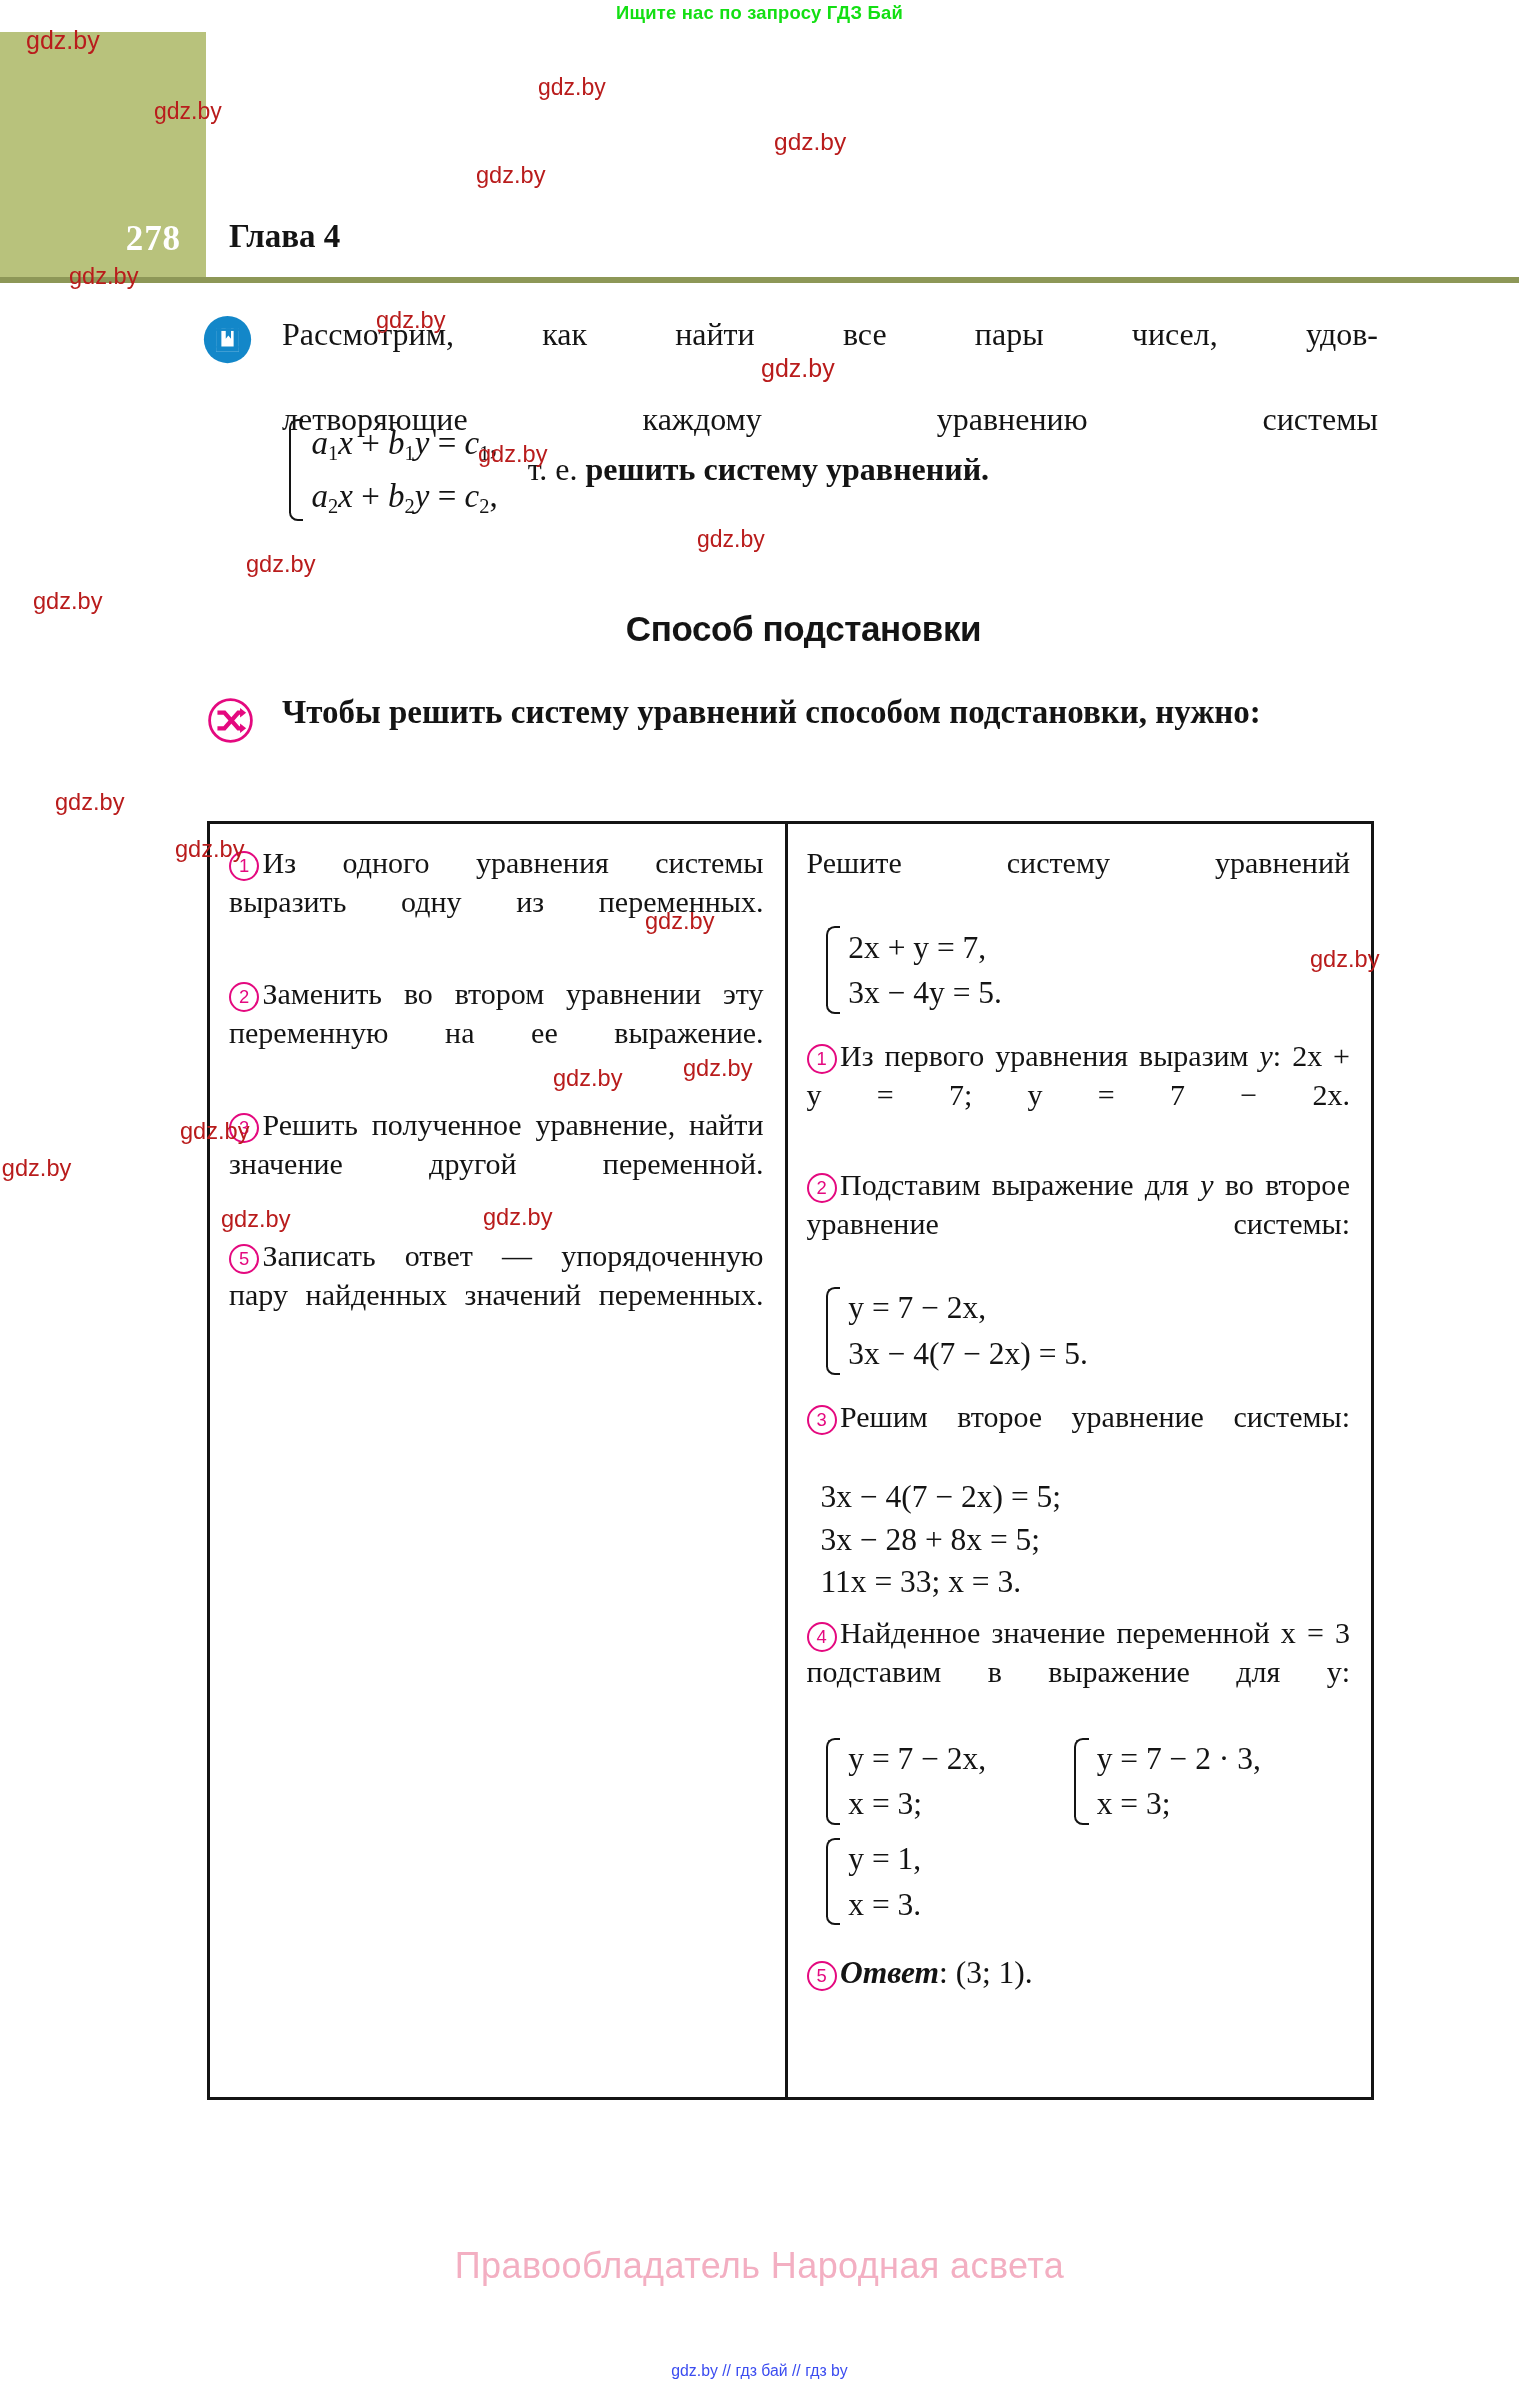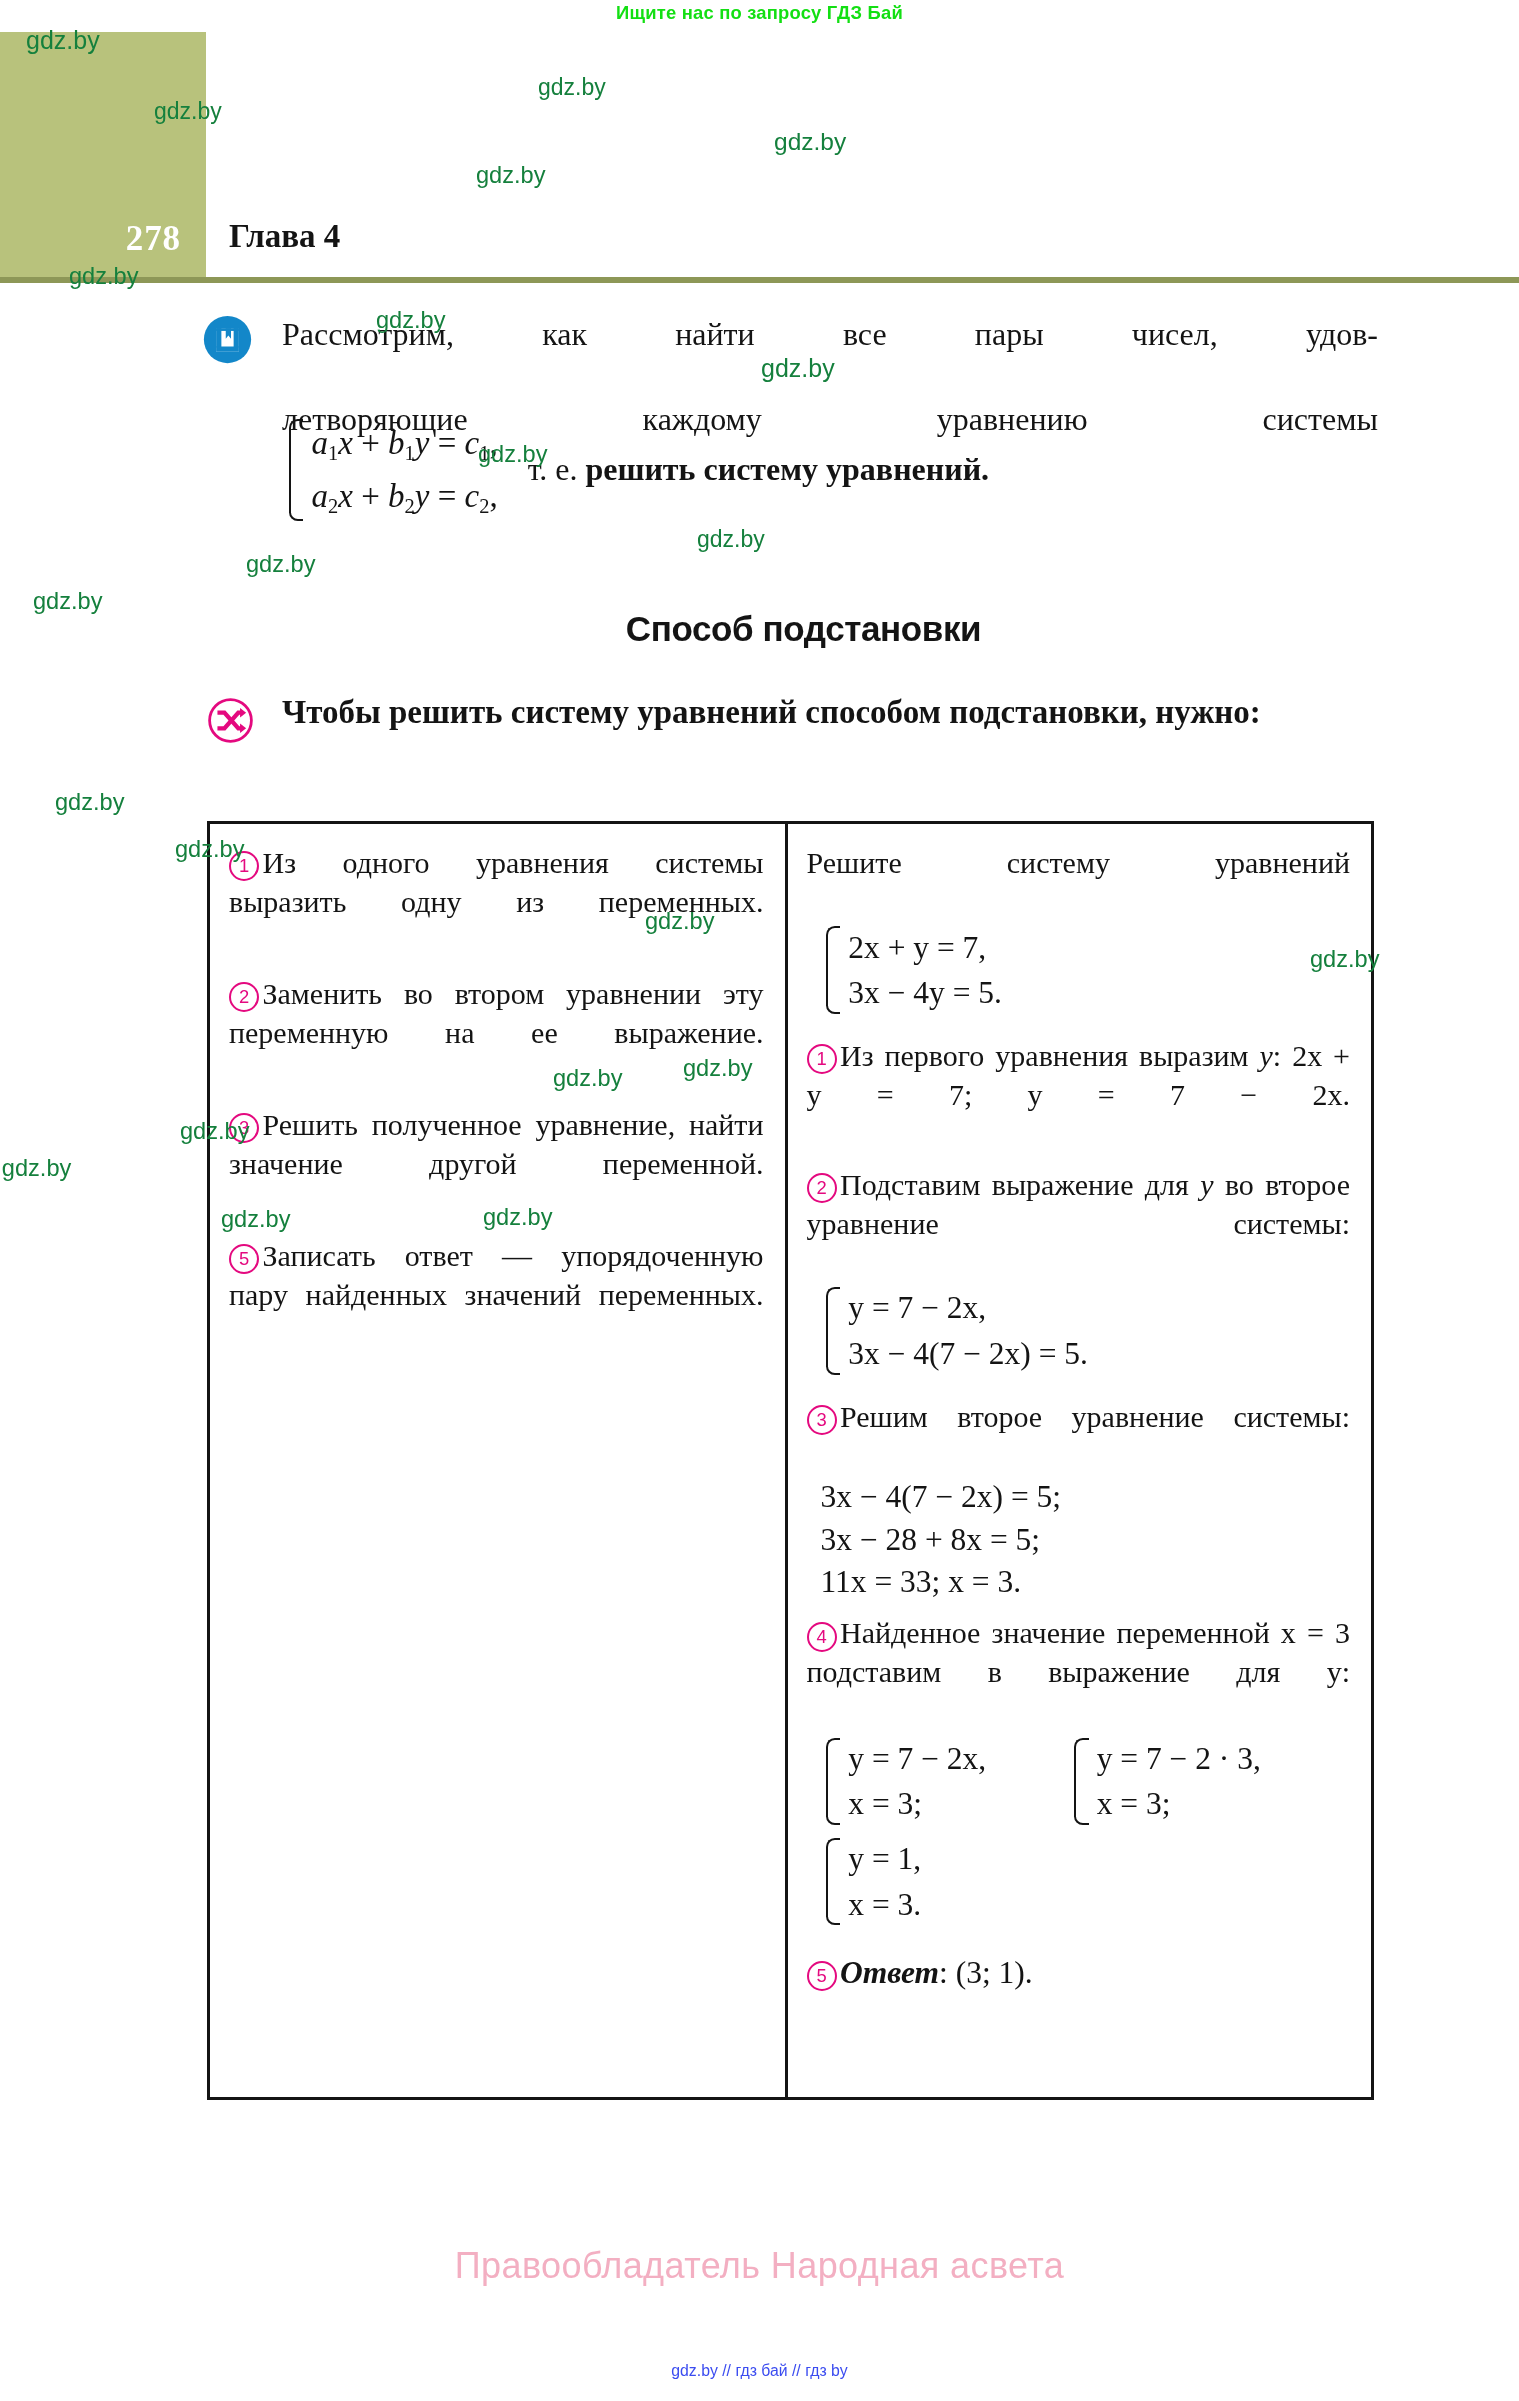--- a/index.html
+++ b/index.html
@@ -274,21 +274,21 @@
     text-align: center;
     color: #3b4cf0;
     font-family: "Liberation Sans", sans-serif;
     font-size: 15.8px;
   }
 
   
   .wm {
     position: absolute;
     font-family: "Liberation Sans", sans-serif;
-    color: #15803d;
+    color: #b91c1c;
     white-space: nowrap;
     pointer-events: none;
   }
 </style>
 </head>
 <body>
 
 <div class="promo-banner">Ищите нас по запросу ГДЗ Бай</div>
 
 <div class="header-band"></div>

